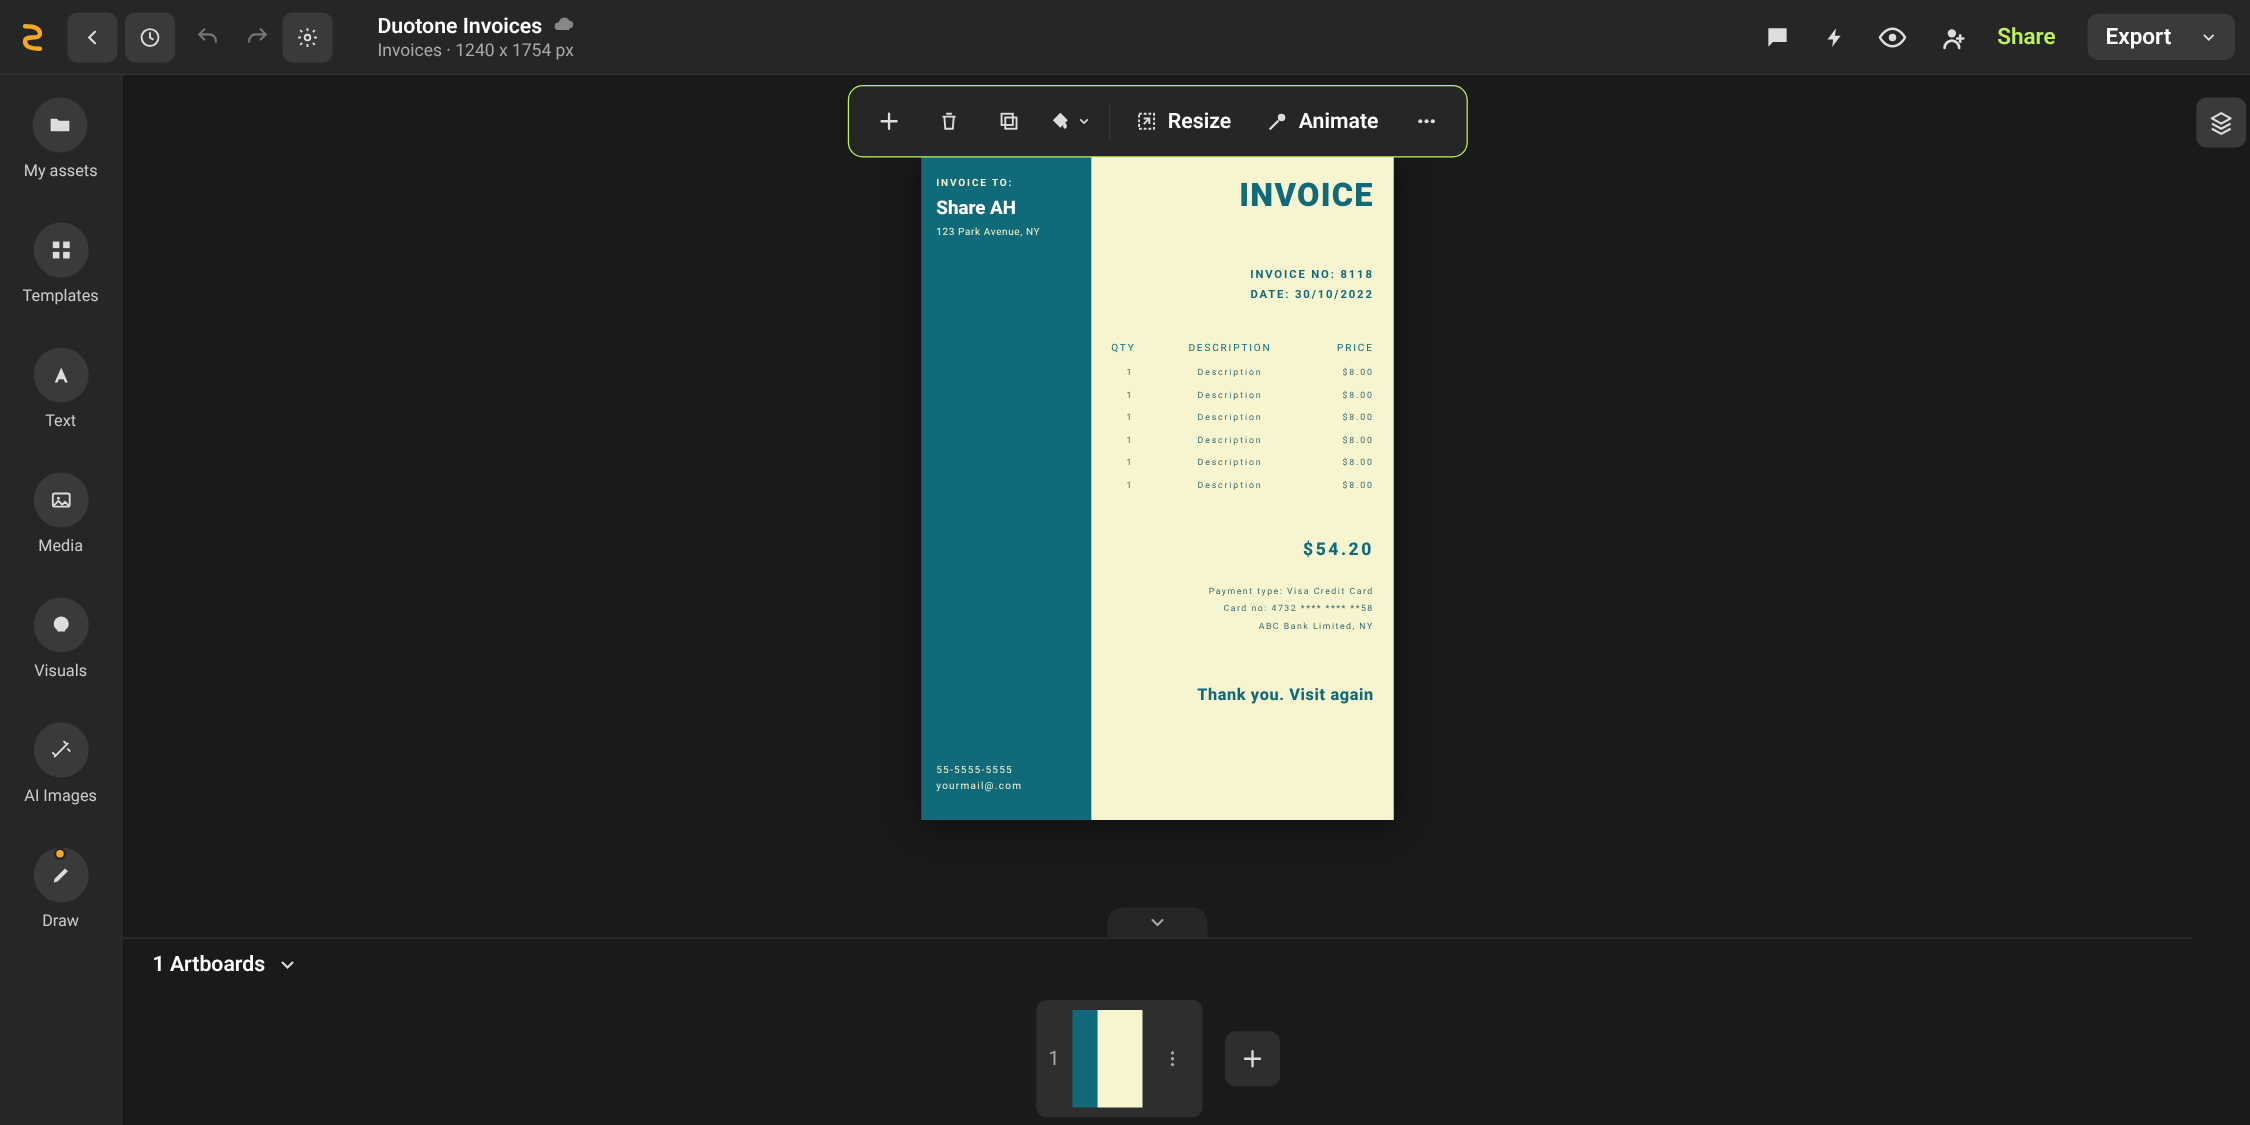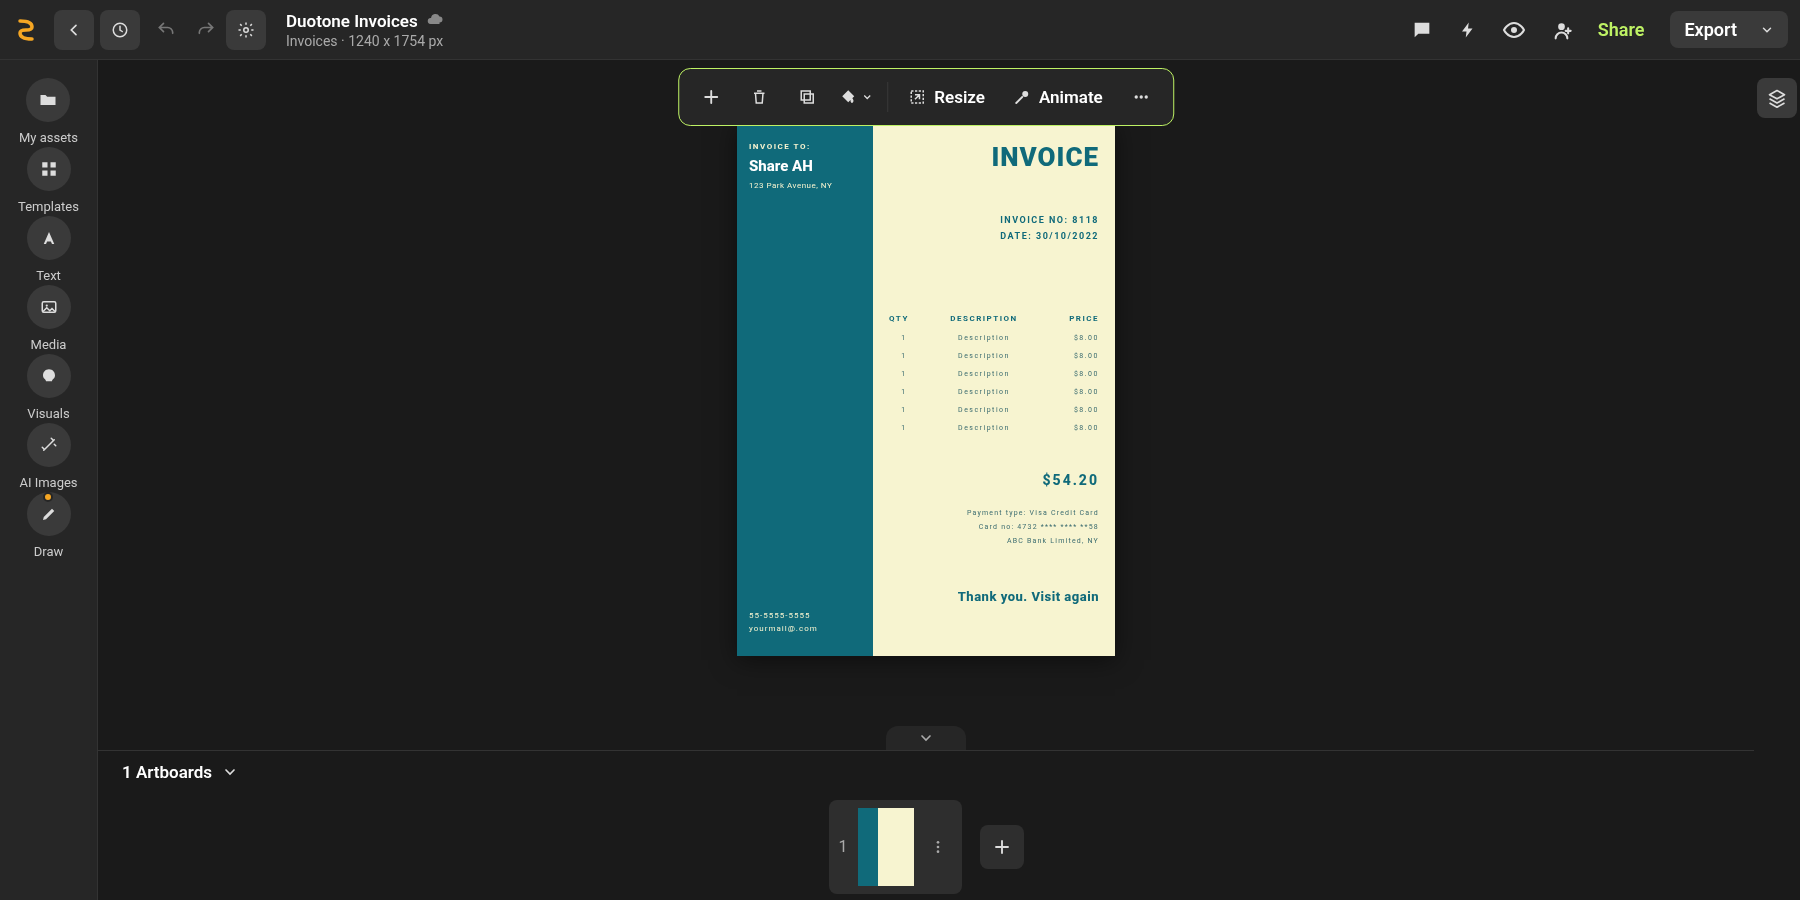--- a/index.html
+++ b/index.html
@@ -4,32 +4,32 @@
 <style>
 * { margin: 0; padding: 0; box-sizing: border-box; font-family: -apple-system, BlinkMacSystemFont, "Segoe UI", Roboto, sans-serif; }
 body { background: #1a1a1a; color: #e0e0e0; width: 1800px; height: 900px; overflow: hidden; display: flex; flex-direction: column; }
 
 
 .topbar { height: 60px; background: #262626; display: flex; align-items: center; padding: 0 12px; border-bottom: 1px solid #333; }
 .logo-s { width: 28px; height: 28px; margin-right: 14px; display:flex; align-items:center; justify-content:center; }
 .logo-s svg { width: 24px; height: 24px; }
 .icon-btn { width: 40px; height: 40px; border-radius: 8px; display: flex; align-items: center; justify-content: center; color: #bbb; cursor: pointer; }
 .icon-btn.dark { background: #3a3a3a; margin-right:6px;}
-.title-block { margin-left: 14px; display:flex; flex-direction:column; }
+.title-block { margin-left: 30px; display:flex; flex-direction:column; }
 .title-row { display:flex; align-items:center; gap:8px; }
 .doc-title { font-size: 17px; font-weight: 600; color: #fff; }
 .cloud-ico { color:#888; width:18px; height:18px; }
 .subtitle { font-size: 14px; color: #aaa; margin-top:2px;}
 .topbar-right { margin-left:auto; display:flex; align-items:center; gap:6px; }
 .share-btn { display:flex; align-items:center; gap:24px; padding:8px 14px; border-radius:8px; font-size:18px; font-weight:600; color:#bef264; cursor:pointer;}
 .export-btn { display:flex; align-items:center; gap:23px; padding:8px 14px; background:#3a3a3a; border-radius:8px; font-size:18px; font-weight:600; color:#fff; cursor:pointer; margin-left:6px;}
 
 
 .main { flex:1; display:flex; min-height:0;}
-.left-rail { width: 98px; background:#262626; border-right:1px solid #333; display:flex; flex-direction:column; align-items:center; padding-top:18px; gap:2px;}
+.left-rail { width: 98px; background:#262626; border-right:1px solid #333; display:flex; flex-direction:column; align-items:center; padding-top:18px; gap:33px;}
 .rail-item { display:flex; flex-direction:column; align-items:center; gap:8px; cursor:pointer; position:relative;}
 .rail-icon { width:44px; height:44px; border-radius:50%; background:#3a3a3a; display:flex; align-items:center; justify-content:center; color:#ddd;}
 .rail-label { font-size:13px; color:#ccc; }
 .rail-dot { position:absolute; top:0px; right:18px; width:10px; height:10px; border-radius:50%; background:#f5a623; border:2px solid #262626;}
 
 
 .canvas-wrap { flex:1; position:relative; background:#1a1a1a; display:flex; flex-direction:column;}
 .floating-toolbar { position:absolute; top:8px; left:50%; transform:translateX(-50%); background:#262626; border:1px solid #bef264; border-radius:12px; padding:6px 10px; display:flex; align-items:center; gap:4px; z-index:10;}
 .ft-btn { width:44px; height:44px; display:flex; align-items:center; justify-content:center; border-radius:8px; color:#ddd; cursor:pointer;}
 .ft-sep{ width:1px; height:30px; background:#3a3a3a; margin:0 4px;}
@@ -39,21 +39,21 @@
 .invoice-card{ width:378px; height:534px; display:flex; box-shadow:0 4px 24px rgba(0,0,0,.5);}
 .inv-left{ width:136px; background:#106a7a; color:#f7f4d0; padding:20px 12px; display:flex; flex-direction:column;}
 .inv-to-label{ font-size:8px; letter-spacing:1.5px; font-weight:700; color:#f7f4d0;}
 .inv-name{ font-size:15px; font-weight:800; margin-top:6px; color:#fff;}
 .inv-addr{ font-size:8px; letter-spacing:.5px; margin-top:6px; color:#f7f4d0;}
 .inv-contact{ margin-top:auto; font-size:8px; letter-spacing:1px; color:#f7f4d0; line-height:1.6;}
 .inv-right{ flex:1; background:#f7f4d0; color:#106a7a; padding:20px 16px; display:flex; flex-direction:column;}
 .inv-title{ font-size:26px; font-weight:900; letter-spacing:1px; text-align:right;}
 .inv-meta{ text-align:right; margin-top:40px; font-size:9px; font-weight:700; letter-spacing:1.5px; line-height:1.8;}
 .inv-table{ margin-top:30px;}
-.inv-th{ display:flex; font-size:8px; font-weight:700; letter-spacing:1.5px; padding-bottom:6px;margin-top:40px;}
+.inv-th{ display:flex; font-size:8px; font-weight:400; letter-spacing:1.5px; padding-bottom:6px;}
 .inv-th .c1{ width:30px;} .inv-th .c2{ flex:1; text-align:center;} .inv-th .c3{ width:50px; text-align:right;}
 .inv-row{ display:flex; font-size:7px; letter-spacing:1.5px; padding:5px 0; color:#3a6b6f;}
 .inv-row .c1{ width:30px; text-align:center;} .inv-row .c2{ flex:1; text-align:center;} .inv-row .c3{ width:50px; text-align:right;}
 .inv-total{ text-align:right; font-size:14px; font-weight:800; letter-spacing:2px; margin-top:35px;}
 .inv-pay{ text-align:right; font-size:7px; letter-spacing:1.2px; line-height:2; margin-top:18px; color:#3a6b6f;}
 .inv-thanks{ text-align:right; font-size:13px; font-weight:800; letter-spacing:.5px; margin-top:41px;}
 
 
 .panel-handle{ position:absolute; bottom:150px; left:50%; transform:translateX(-50%); width:80px; height:24px; background:#262626; border-radius:12px 12px 0 0; display:flex; align-items:center; justify-content:center; color:#aaa; cursor:pointer;}
 

